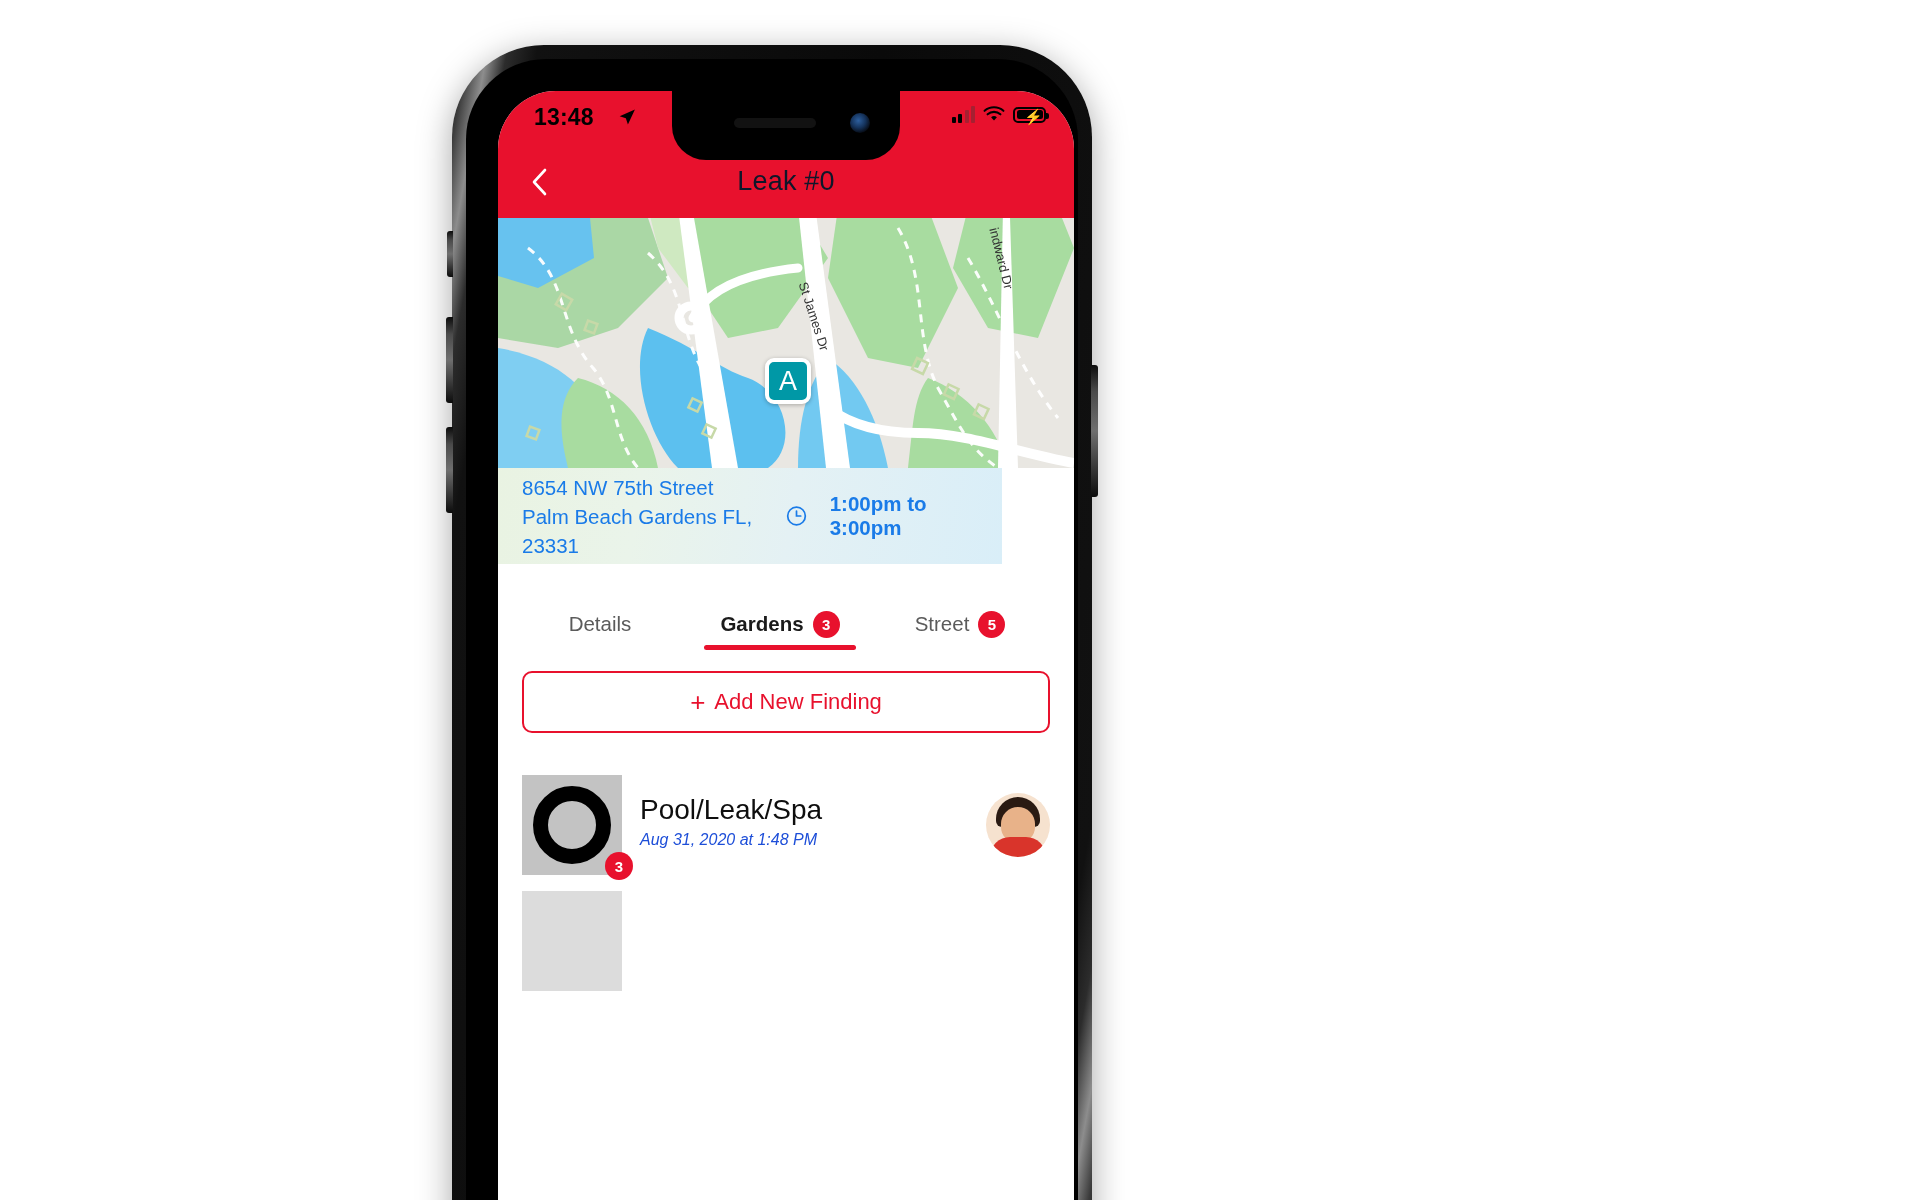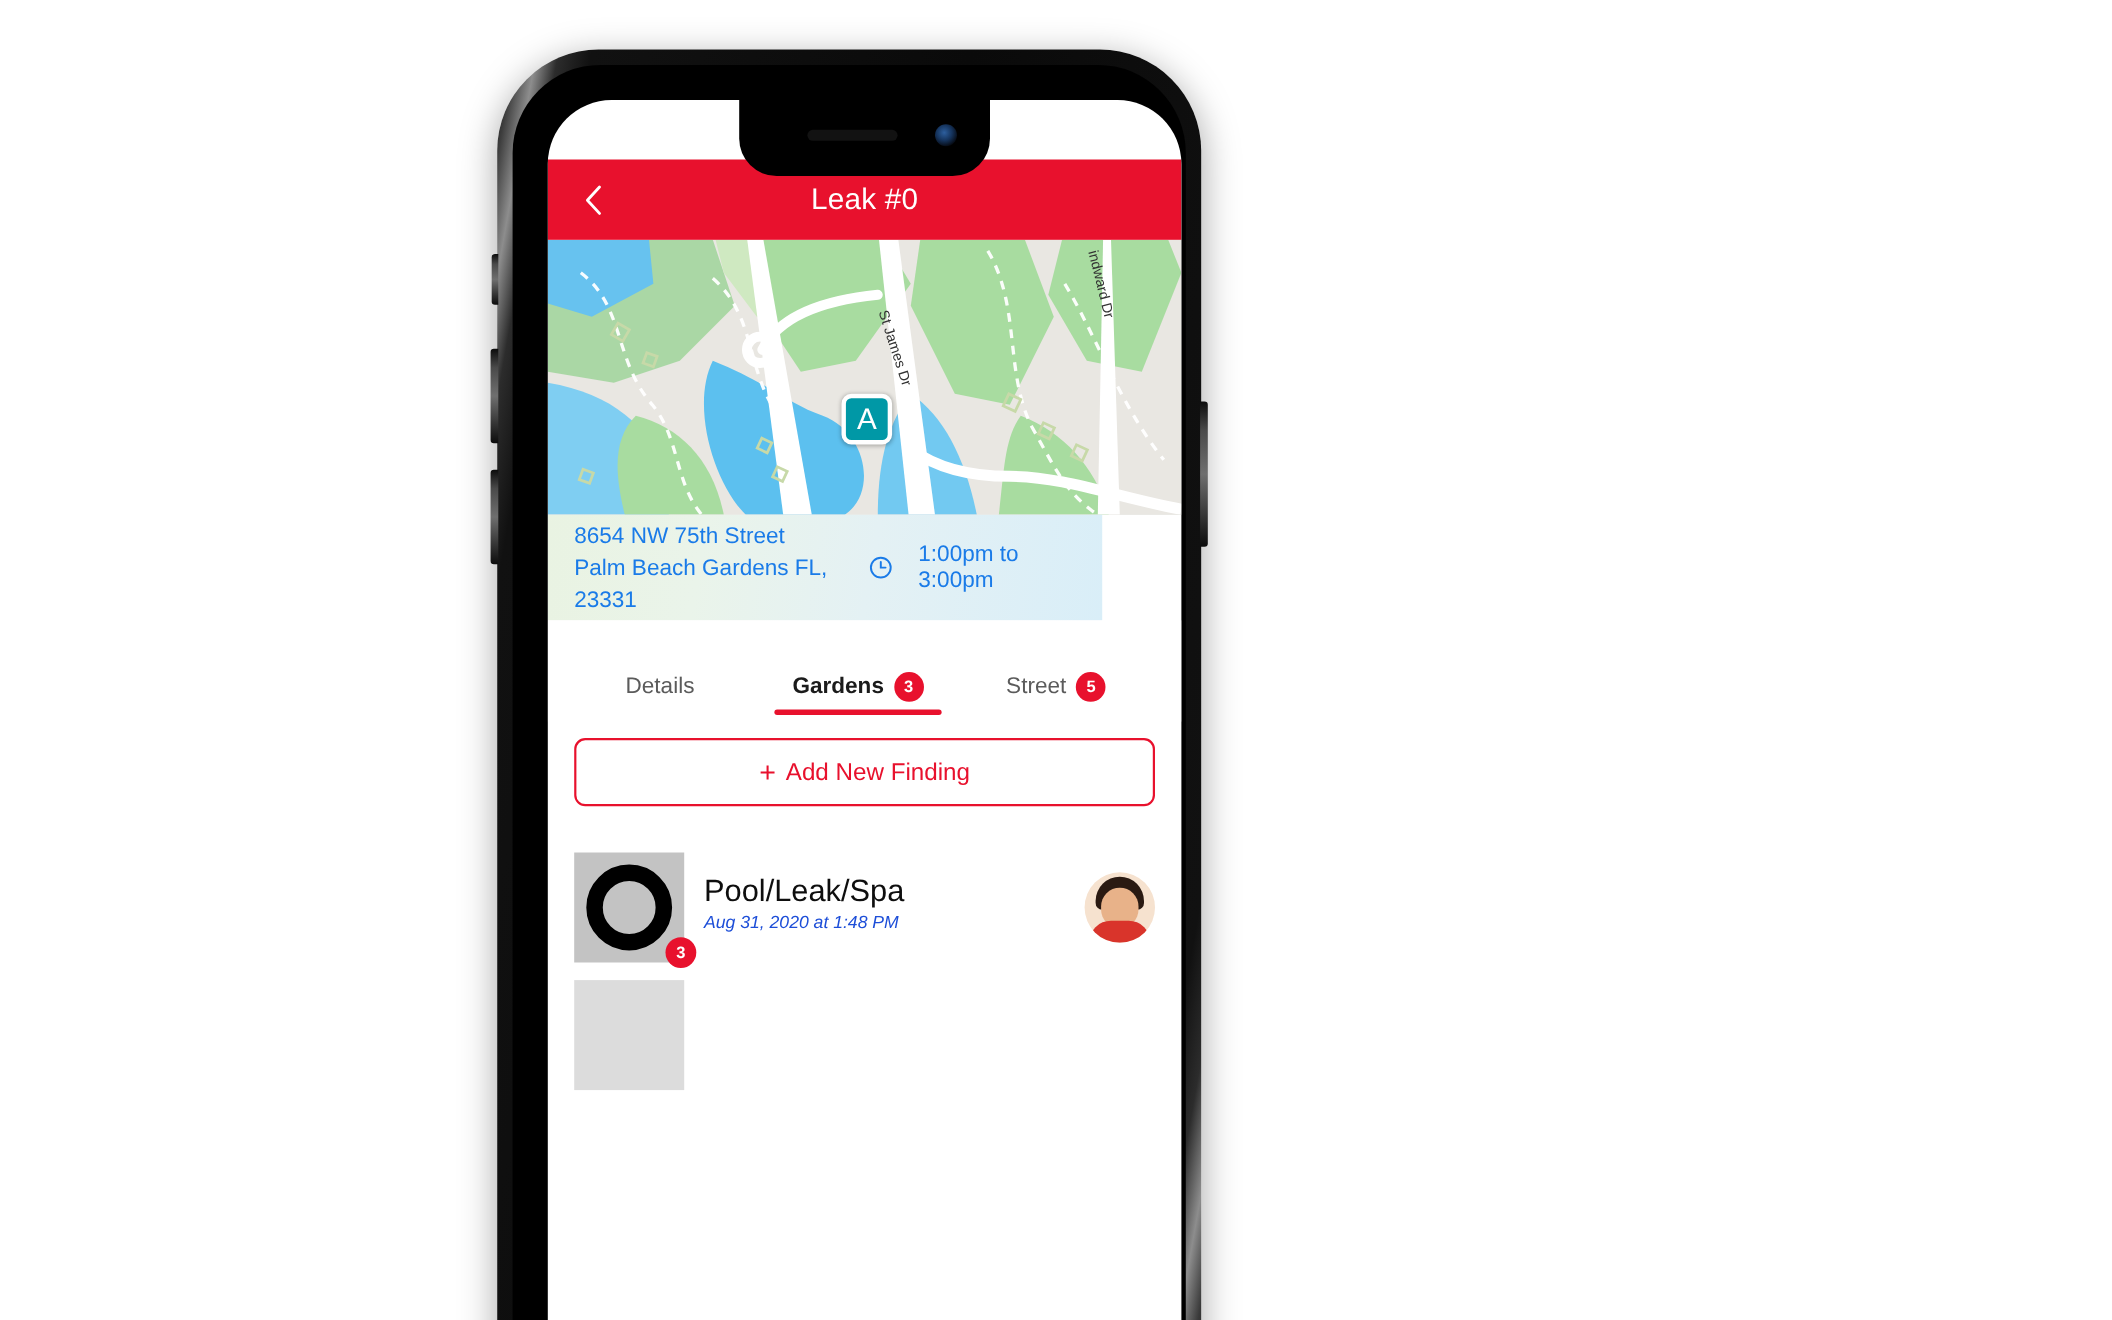--- a/index.html
+++ b/index.html
@@ -92,21 +92,21 @@
   
   .navbar {
     position: absolute; left: 0; top: 54px; width: 576px; height: 73px;
     background: var(--brand); z-index: 5;
     display: flex; align-items: center; justify-content: center;
   }
   .nav-back {
     position: absolute; left: 24px; top: 50%; transform: translateY(-50%);
     width: 34px; height: 34px; display:flex; align-items:center; justify-content:center;
   }
-  .nav-title { font-size: 27px; color: #ffffff; font-weight: 400; letter-spacing: .2px; }
+  .nav-title { font-size: 27px; color: #0f172a; font-weight: 400; letter-spacing: .2px; }
 
   
   .map {
     position: absolute; left: 0; top: 127px; width: 576px; height: 250px;
     background: #e8e6e1; overflow: hidden;
   }
   .pin {
     position: absolute; left: 267px; top: 140px;
     width: 46px; height: 46px; border-radius: 9px;
     background: #0098a6; border: 4px solid #fff;
@@ -118,21 +118,21 @@
 
   
   .addr {
     position: absolute; left: 0; top: 377px; width: 504px; height: 96px;
     background: linear-gradient(100deg,#e9f3e2 0%, #eaf4ea 28%, #e4f1f4 58%, #d9eef8 100%);
     display: flex; align-items: center; justify-content: space-between;
     padding: 0 18px 0 24px;
   }
   .addr-lines { color: var(--linkblue); font-size: 20.5px; line-height: 29px; }
   .addr-time { display:flex; align-items:center; gap: 22px;
-    color: var(--linkblue); font-size: 20.5px; font-weight: 400; }
+    color: var(--linkblue); font-size: 20.5px; font-weight: 700; }
 
   
   .tabs {
     position: absolute; left: 0; top: 473px; width: 576px; height: 92px;
     background: #fff; display: flex; align-items: flex-start;
     padding: 24px 24px 0 12px;
   }
   .tab { flex: 1; display:flex; align-items:center; justify-content:center; gap: 9px;
     position: relative; height: 68px; padding-top: 4px; }
   .tab-label { font-size: 20.5px; color: #5b5b5b; }
@@ -294,20 +294,43 @@
               <div class="av-hair"></div>
               <div class="av-face"></div>
               <div class="av-body"></div>
             </div>
           </div>
           <div class="row" style="padding-top:4px;">
             <div class="row2-thumb"></div>
           </div>
         </div>
 
+        <div class="statusbar">
+          <span class="sb-time">13:48</span>
+          <svg class="sb-loc" width="20" height="20" viewBox="0 0 24 24">
+            <path d="M21.5 3 L3.2 11.1 L10.6 13.4 L13.1 20.9 Z" fill="#000"></path>
+          </svg>
+          <div class="sb-right">
+            <span class="bars">
+                <i></i>
+                <i></i>
+                <i></i>
+                <i></i>
+              </span>
+            <svg width="22" height="17" viewBox="0 0 22 17">
+              <path d="M11 14.6 L8.1 11.3 a4.4 4.4 0 0 1 5.8 0 Z" fill="#000"></path>
+              <path d="M4.6 8.3 a9.6 9.6 0 0 1 12.8 0" stroke="#000" stroke-width="2.1" fill="none" stroke-linecap="round"></path>
+              <path d="M1.6 4.8 a14.4 14.4 0 0 1 18.8 0" stroke="#000" stroke-width="2.1" fill="none" stroke-linecap="round"></path>
+            </svg>
+            <span class="batt">
+              <span class="fill"></span>
+                <span class="bolt">⚡</span>
+            </span>
+          </div>
+        </div>
 
         <div class="navbar">
           <div class="nav-back">
             <svg width="18" height="30" viewBox="0 0 18 30">
               <path d="M15 3 L4 15 L15 27" fill="none" stroke="#fff" stroke-width="2.6" stroke-linecap="round" stroke-linejoin="round"></path>
             </svg>
           </div>
           <div class="nav-title">Leak #0</div>
         </div>
 

